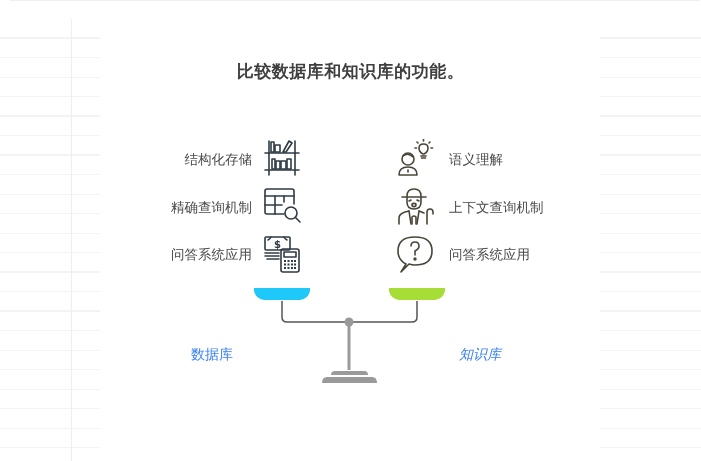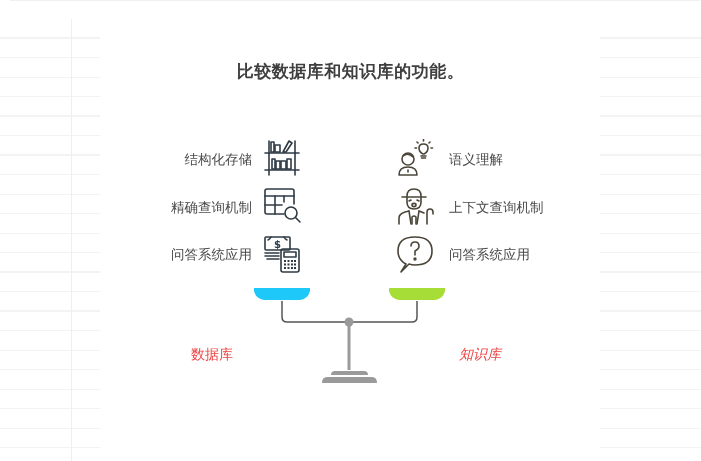--- a/index.html
+++ b/index.html
@@ -29,21 +29,21 @@
       position: absolute; left: 0; width: 701px; top: 60px; text-align: center;
       font-size: 17px; font-weight: bold; color: #3f3f3f; letter-spacing: 0.5px;
     }
     .row-label {
       position: absolute; font-size: 13.5px; color: #4a4a4a; white-space: nowrap;
     }
     .left-label { text-align: right; right: 449px; font-family: Liberation Serif, serif; }
     .right-label { left: 449px; }
     .icon { position: absolute; width: 40px; height: 40px; }
     .bottom-label {
-      position: absolute; top: 346px; font-size: 14px; color: #ef4444; white-space: nowrap;
+      position: absolute; top: 346px; font-size: 14px; color: #3b82f6; white-space: nowrap;
     }
     svg { display: block; }
   </style>
 </head>
 <body>
 
 <div class="bg-lines"></div>
 <div class="margin-line"></div>
 <div class="card"></div>
 <div class="top-band"></div>

